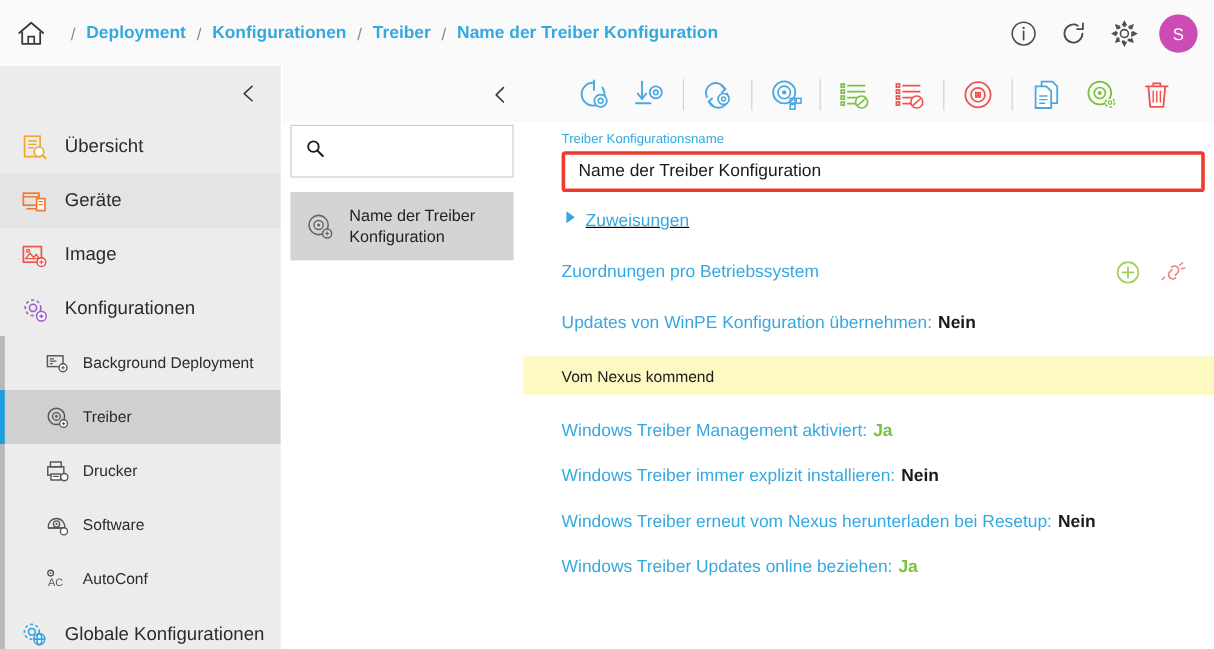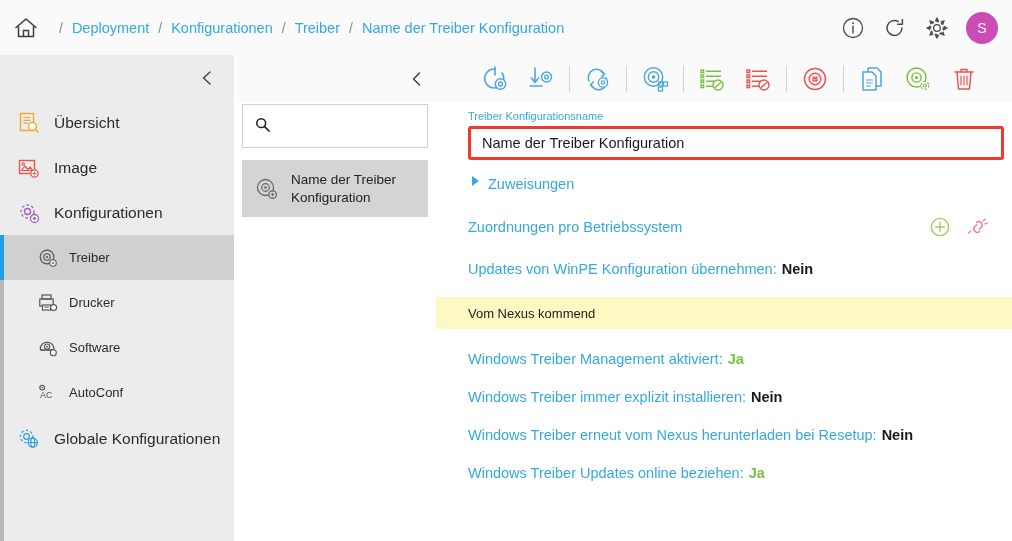--- a/index.html
+++ b/index.html
@@ -14,21 +14,21 @@
   
   #topbar {
     position:absolute; left:0; top:0; width:1012px; height:55px;
     background:#fafafa;
     display:flex; align-items:center;
   }
   #breadcrumb { display:flex; align-items:center; padding-left:12px; gap:0px; }
   #home-icon { width:28px; height:28px; margin-right:10px; display:flex; align-items:center; justify-content:center; }
   .crumb-sep { color:#8a8a8a; font-size:14px; margin:0 9px; }
   .crumb-link {
-    color:#35a8e0; font-size:14.5px; text-decoration:none; white-space:nowrap;
+    color:#35a8e0; font-size:14.5px; text-decoration:none; white-space:nowrap;font-weight:bold;
   }
   #topright {
     position:absolute; right:14px; top:0; height:55px;
     display:flex; align-items:center; gap:16px;
   }
   .tr-icon { width:26px; height:26px; display:flex; align-items:center; justify-content:center; cursor:pointer; }
   #avatar {
     width:32px; height:32px; border-radius:50%;
     background:#cc4bb4;
     color:#fff; font-size:14px;
@@ -118,21 +118,21 @@
     font-size:11px; color:#35a8e0; margin-top:8px; margin-bottom:4px;
   }
   #name-input {
     width:536px; height:34px;
     border:3px solid #ef3a2d; border-radius:3px;
     background:#fff; outline:none;
     font-family:"Liberation Sans", sans-serif; font-size:14.5px; color:#1a1a1a;
     padding-left:11px;
   }
   .expander {
-    display:flex; align-items:flex-start; margin-top:16px; cursor:pointer;
+    display:flex; align-items:flex-start; margin-top:16px; cursor:pointer;text-decoration:underline;
   }
   .tri {
     width:0; height:0; border-left:7px solid #35a8e0;
     border-top:5px solid transparent; border-bottom:5px solid transparent;
     margin-right:9px; margin-left:4px;
   }
   .expander-lbl { font-size:14.5px; color:#35a8e0; }
   .row-link {
     display:flex; align-items:center; justify-content:space-between;
     margin-top:23px; padding-right:14px;
@@ -219,20 +219,32 @@
       <svg width="24" height="24" viewBox="0 0 24 24">
         <rect x="3.5" y="2.5" width="13" height="17" fill="none" stroke="#f0a830" stroke-width="1.4"></rect>
         <path d="M6.5 6.5 H13.5 M6.5 9.3 H13.5 M6.5 12.1 H11" stroke="#f0a830" stroke-width="1.2"></path>
         <circle cx="15.5" cy="15.5" r="4" fill="#fff" stroke="#f0a830" stroke-width="1.4"></circle>
         <path d="M18.4 18.4 L21 21" stroke="#f0a830" stroke-width="1.6" stroke-linecap="round"></path>
       </svg>
     </span>
     <span class="nav-lbl">Übersicht</span>
   </div>
 
+  <div class="nav-item top highlight">
+    <span class="nav-ico">
+      <svg width="24" height="24" viewBox="0 0 24 24">
+        <rect x="2.5" y="5" width="13" height="10" fill="none" stroke="#f07830" stroke-width="1.4"></rect>
+        <path d="M2.5 8 H15.5" stroke="#f07830" stroke-width="1.2"></path>
+        <path d="M5 18 H13" stroke="#f07830" stroke-width="1.3"></path>
+        <rect x="13.5" y="9.5" width="7" height="10" fill="#fff" stroke="#f07830" stroke-width="1.4"></rect>
+        <path d="M15.2 12 H18.8 M15.2 14.5 H18.8" stroke="#f07830" stroke-width="1.1"></path>
+      </svg>
+    </span>
+    <span class="nav-lbl">Geräte</span>
+  </div>
 
   <div class="nav-item top">
     <span class="nav-ico">
       <svg width="24" height="24" viewBox="0 0 24 24">
         <rect x="2.5" y="4.5" width="15" height="13" fill="none" stroke="#e8574a" stroke-width="1.4"></rect>
         <path d="M4.5 14.5 L8 10 L11 13.5 L13.2 11 L15.5 14.5 Z" fill="none" stroke="#e8574a" stroke-width="1.2"></path>
         <circle cx="6.3" cy="8" r="1.2" fill="none" stroke="#e8574a" stroke-width="1.1"></circle>
         <circle cx="17.5" cy="17.5" r="3.6" fill="#fff" stroke="#e8574a" stroke-width="1.3"></circle>
         <path d="M15.6 17.5 H19.4 M17.5 15.6 V19.4" stroke="#e8574a" stroke-width="1"></path>
       </svg>
@@ -249,20 +261,31 @@
           <circle cx="17.5" cy="17.5" r="4" fill="#fff"></circle>
           <path d="M15.8 17.5 H19.2 M17.5 15.8 V19.2"></path>
         </g>
       </svg>
     </span>
     <span class="nav-lbl">Konfigurationen</span>
   </div>
 
   <div id="subgroup-rail" style="top:225px; height:270px;"></div>
 
+  <div class="nav-sub">
+    <span class="nav-ico">
+      <svg width="20" height="20" viewBox="0 0 20 20">
+        <rect x="1.5" y="3.5" width="13" height="9" fill="none" stroke="#555" stroke-width="1.2"></rect>
+        <path d="M3.5 6 H7 M3.5 8 H9 M3.5 10 H6" stroke="#555" stroke-width="1"></path>
+        <circle cx="14.5" cy="13.5" r="3.3" fill="#fff" stroke="#555" stroke-width="1.2"></circle>
+        <path d="M13 13.5 H16 M14.5 12 V15" stroke="#555" stroke-width="0.9"></path>
+      </svg>
+    </span>
+    <span class="nav-lbl">Background Deployment</span>
+  </div>
 
   <div class="nav-sub selected">
     <span class="nav-ico">
       <svg width="20" height="20" viewBox="0 0 20 20">
         <circle cx="9" cy="9" r="6.8" fill="none" stroke="#555" stroke-width="1.2"></circle>
         <circle cx="9" cy="9" r="3.2" fill="none" stroke="#555" stroke-width="1.1"></circle>
         <circle cx="9" cy="9" r="1.1" fill="#555"></circle>
         <circle cx="15" cy="15" r="3.2" fill="#fff" stroke="#555" stroke-width="1.1"></circle>
         <path d="M13.7 15 H16.3 M15 13.7 V16.3" stroke="#555" stroke-width="0.9"></path>
       </svg>

